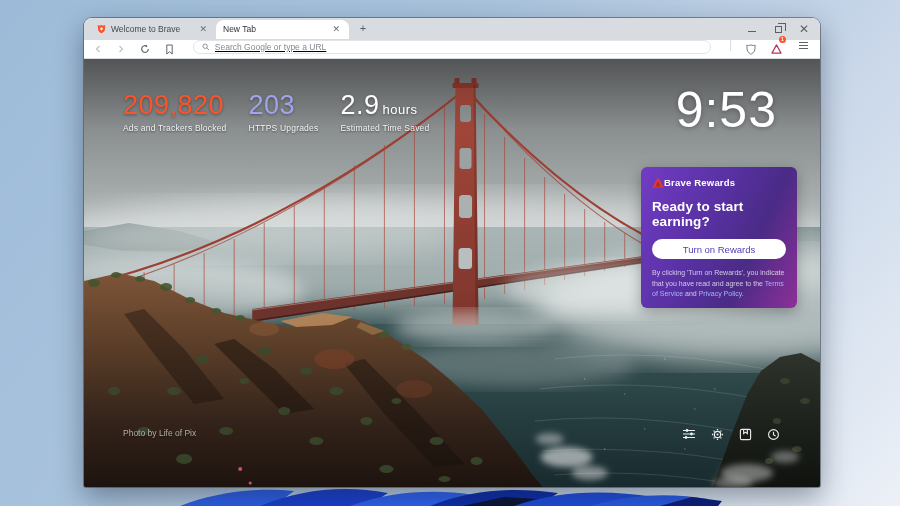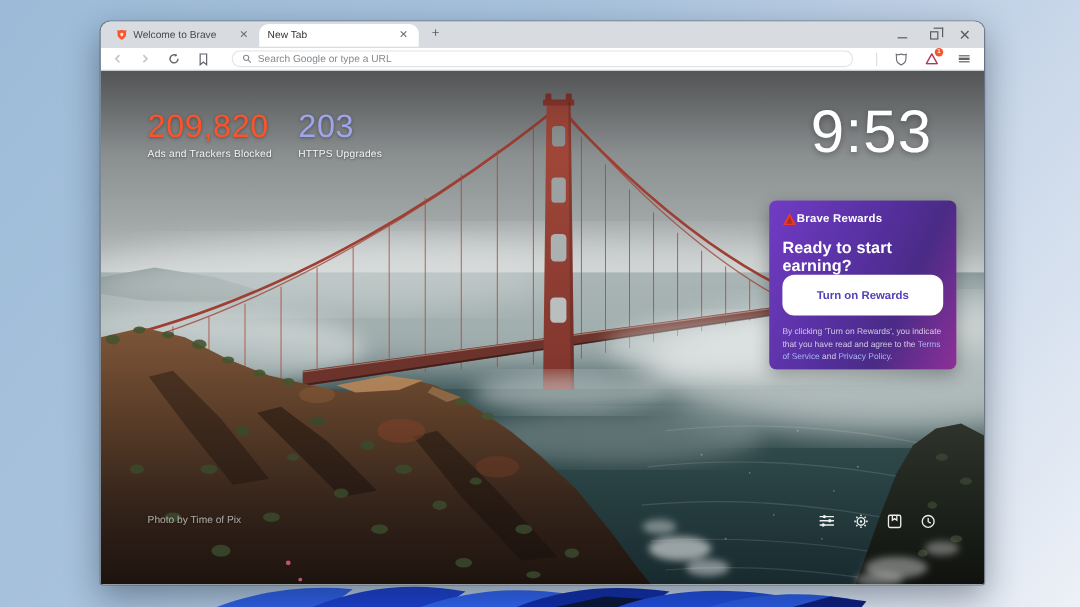--- a/index.html
+++ b/index.html
@@ -26,21 +26,21 @@
   .tab .title { flex:1; white-space:nowrap; overflow:hidden; text-overflow:ellipsis; }
   .tab .close { font-size:9px; color:#6a6e72; padding:0 2px; border-radius:50%; }
   .newtab-btn { width:16px; height:16px; margin:0 0 2px 6px; display:flex; align-items:center; justify-content:center; font-size:11px; color:#5a5e63; cursor:pointer; border-radius:50%; }
   .wincontrols { position:absolute; right:10px; top:0; height:22px; display:flex; align-items:center; gap:14px; }
   .wc { width:12px; height:12px; display:flex; align-items:center; justify-content:center; color:#5a5f64; cursor:pointer; }
   .wc .minbar { width:8px; height:1.5px; background:#5a5f64; margin-top:5px;}
   .wc .maxsq { width:7px; height:7px; border:1px solid #5a5f64; position:relative; background:transparent;}
   .wc .maxsq::before { content:""; position:absolute; left:2px; top:-4px; width:7px; height:7px; border:1px solid #5a5f64; border-left:none; border-bottom:none; }
   .wc.close-btn { font-size:12px; line-height:1; }
   
-  .toolbar { height:19px; background:#ffffff; border-bottom:1px solid #d7dade; display:flex; align-items:center; gap:15px; padding:0 10px 0 10px; flex:0 0 auto; }
+  .toolbar { height:19px; background:#ffffff; border-bottom:1px solid #d7dade; display:flex; gap:15px; padding:0 10px 0 10px; flex:0 0 auto;text-decoration:underline; }
   .tb-icon { display:flex; align-items:center; justify-content:center; cursor:pointer; flex:0 0 auto; }
   .omnibox { flex:1; height:14px; border:1px solid #e2e4e7; background:#fff; border-radius:8px; display:flex; align-items:center; gap:5px; padding:0 8px; margin:0 4px; }
   .omnibox input { border:none; outline:none; background:transparent; font-size:8.5px; color:#202124; width:100%; font-family:"Liberation Sans",sans-serif; }
   .omnibox input::placeholder { color:#85898e; }
   .tb-sep { width:1px; height:11px; background:#dcdfe2; }
   .rewards-wrap { position:relative; }
   .badge { position:absolute; right:-4px; top:-4px; min-width:7px; height:7px; background:#fb542b; border-radius:4px; color:#fff; font-size:5px; line-height:7px; text-align:center; padding:0 1px; font-weight:bold; }
   .hamburger { display:flex; flex-direction:column; gap:1.5px; cursor:pointer; padding:2px; }
   .hamburger span { width:9px; height:1.3px; background:#5f6368; display:block; }
   
@@ -58,21 +58,21 @@
   .card {
     position:absolute; left:557px; top:108px; width:156px; height:141px;
     border-radius:6px; padding:10px 11px;
     background: linear-gradient(115deg, #713cc5 0%, #56309f 45%, #4a2b86 68%, #8e3098 100%);
     box-shadow:0 4px 14px rgba(0,0,0,.3); color:#fff;
   }
   .card-head { display:flex; align-items:center; gap:0; }
   .card-head .appname { font-size:9.5px; font-weight:bold; letter-spacing:.2px; }
   .card-title { font-size:13.5px; font-weight:bold; margin-top:11px; letter-spacing:.1px; }
   .card-body { font-size:8.5px; line-height:1.4; color:rgba(255,255,255,.88); margin-top:5px; }
-  .card-btn { width:100%; height:34px; border:none; border-radius:10px; background:#fff; color:#5540b8; font-size:9.5px; font-weight:bold; cursor:pointer; font-family:"Liberation Sans",sans-serif; }
+  .card-btn { margin-top:10px; width:100%; height:20px; border:none; border-radius:10px; background:#fff; color:#5540b8; font-size:9.5px; font-weight:normal; cursor:pointer; font-family:"Liberation Sans",sans-serif; }
   .fineprint { margin-top:9px; font-size:7px; line-height:1.5; color:rgba(255,255,255,.72); }
   .fineprint a { color:#a9b5f7; text-decoration:none; cursor:pointer; }
   
   .credit { position:absolute; left:39px; top:369px; font-size:8.5px; color:rgba(255,255,255,.62); text-shadow:0 1px 2px rgba(0,0,0,.4); }
   .actions { position:absolute; left:597px; top:367px; display:flex; align-items:center; gap:12px; }
   .act { width:16px; height:16px; display:flex; align-items:center; justify-content:center; cursor:pointer; opacity:.92; }
 </style>
 </head>
 <body>
 
@@ -332,38 +332,42 @@
 
     <div class="stats">
       <div class="stat">
         <div class="num" style="color: rgb(251, 84, 43);">209,820</div>
         <div class="lbl">Ads and Trackers Blocked</div>
       </div>
       <div class="stat">
         <div class="num" style="color: rgb(160, 165, 235);">203</div>
         <div class="lbl">HTTPS Upgrades</div>
       </div>
+      <div class="stat">
+        <div class="num" style="color: rgb(255, 255, 255);"><span>2.9</span><span class="unit">hours</span></div>
+        <div class="lbl">Estimated Time Saved</div>
+      </div>
     </div>
 
     <div class="clock">9:53</div>
 
     <div class="card">
       <div class="card-head">
         <svg width="12" height="11" viewBox="0 0 12 11">
           <path d="M6,0.5 L11.5,10.5 L0.5,10.5 Z" fill="#e63a2e"></path>
           <path d="M6,3.5 L8.6,9.5 L3.4,9.5 Z" fill="#b22a20"></path>
         </svg>
         <span class="appname">Brave Rewards</span>
       </div>
       <div class="card-title">Ready to start earning?</div>
       <button class="card-btn">Turn on Rewards</button>
       <div class="fineprint"><span>By clicking 'Turn on Rewards', you indicate that you have read and agree to the </span><a>Terms of Service</a><span> and </span><a>Privacy Policy</a><span>.</span></div>
     </div>
 
-    <div class="credit">Photo by Time of Pix</div>
+    <div class="credit">Photo by Life of Pix</div>
 
     <div class="actions">
       <div class="act">
         <svg width="14" height="12" viewBox="0 0 14 12" stroke="#fff" stroke-width="1.2" fill="none">
           <path d="M1,2.5 H13 M1,6 H13 M1,9.5 H13"></path>
           <circle cx="5" cy="2.5" r="1.4" fill="#fff" stroke="none"></circle>
           <circle cx="9.5" cy="6" r="1.4" fill="#fff" stroke="none"></circle>
           <circle cx="4" cy="9.5" r="1.4" fill="#fff" stroke="none"></circle>
         </svg>
       </div>

